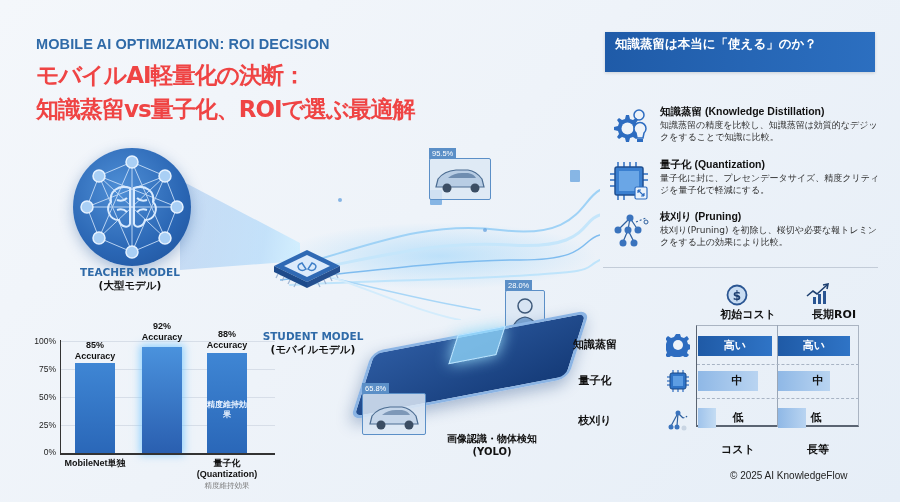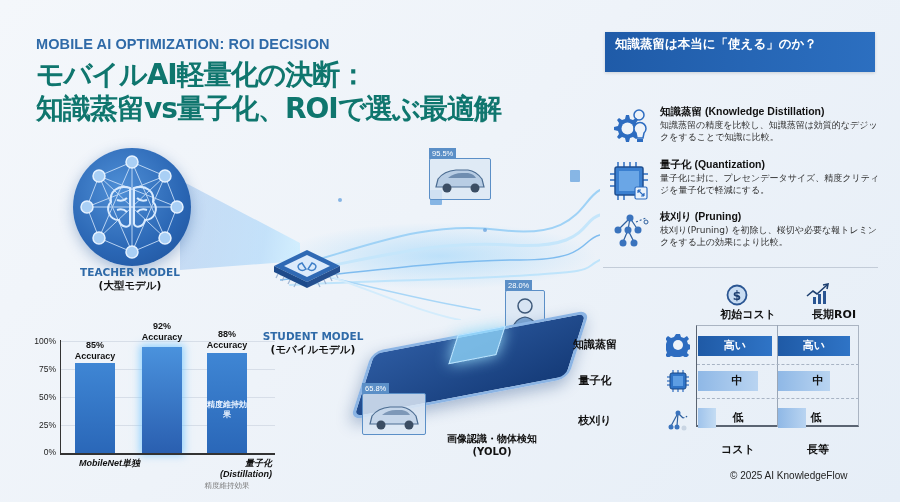--- a/index.html
+++ b/index.html
@@ -7,21 +7,21 @@
   body {
     font-family: "DejaVu Sans", "Liberation Sans", sans-serif;
     background: linear-gradient(135deg, #f4f7fb 0%, #eef3f9 45%, #e6eef7 100%);
     position: relative;
     color: #111;
   }
   .abs { position: absolute; }
 
   
   .subtitle { left: 36px; top: 36px; font-size: 14.5px; font-weight: bold; color: #2f6aa8; letter-spacing: 0.1px; font-family: "Liberation Sans", sans-serif; }
-  .title { left: 36px; top: 58px; font-size: 28px; font-weight: bold; line-height: 34px; color: #0f766e; font-family: "DejaVu Sans", sans-serif; letter-spacing: -1px; }
+  .title { left: 36px; top: 58px; font-size: 23px; font-weight: bold; line-height: 34px; color: #ef4444; font-family: "DejaVu Sans", sans-serif; letter-spacing: -1px; }
 
   
   .teacher-circle {
     left: 73px; top: 148px; width: 118px; height: 118px; border-radius: 50%;
     background: radial-gradient(circle at 40% 35%, #4f8fd6 0%, #2a66b4 60%, #1d4f97 100%);
     box-shadow: 0 4px 14px rgba(30,80,150,0.35);
   }
   .teacher-label { left: 50px; top: 266px; width: 160px; text-align: center; font-size: 10.5px; font-weight: bold; line-height: 13px; }
   .teacher-label .en { color: #2f6aa8; }
   .teacher-label .jp { color: #111; }
@@ -61,21 +61,21 @@
   
   .chart { left: 20px; top: 320px; width: 260px; height: 182px; }
   .ytick { position: absolute; left: 0; width: 36px; text-align: right; font-size: 8.5px; color: #222; font-family: "Liberation Sans", sans-serif; }
   .gridline { position: absolute; left: 40px; width: 215px; height: 1px; background: #d7dee8; }
   .yaxis { position: absolute; left: 40px; top: 20px; width: 1px; height: 113px; background: #333; }
   .xaxis { position: absolute; left: 40px; top: 133px; width: 215px; height: 1.5px; background: #333; }
   .bar { position: absolute; width: 40px; background: linear-gradient(180deg, #3f86d4 0%, #2a67b8 100%); }
   .bar.glow { box-shadow: 0 0 8px 2px rgba(120,200,255,0.8); background: linear-gradient(180deg, #4a92dd 0%, #2a5fb0 100%); }
   .bar-label { position: absolute; width: 70px; text-align: center; font-size: 9px; font-weight: bold; line-height: 11px; color: #111; font-family: "Liberation Sans", sans-serif; }
   .bar-inner { position: absolute; width: 40px; text-align: center; font-size: 8px; color: #e8f2ff; line-height: 10px; font-weight: bold; }
-  .xlabel { position: absolute; width: 90px; text-align: right; font-size: 9px; font-weight: bold; line-height: 11px; color: #111; font-family: "Liberation Sans", sans-serif; font-style: italic; }
+  .xlabel { position: absolute; width: 90px; text-align: center; font-size: 9px; font-weight: bold; line-height: 11px; color: #111; font-family: "Liberation Sans", sans-serif; }
   .xnote { position: absolute; width: 90px; text-align: center; font-size: 7.5px; color: #777; }
 
   
   .panel-header {
     left: 605px; top: 32px; width: 270px; height: 40px;
     background: linear-gradient(90deg, #1f5ba8 0%, #2c6fc0 100%);
     color: #fff; font-weight: bold; font-size: 12.5px; line-height: 16px; padding: 4px 10px;
     box-shadow: 0 1px 3px rgba(0,0,0,0.15);
   }
   .method { left: 608px; width: 280px; height: 50px; }
@@ -255,21 +255,21 @@
   </div>
 
   <div class="yaxis"></div>
   <div class="xaxis"></div>
 
   <div class="xlabel" style="left:30px; top:138px;">
     <div>MobileNet単独</div>
   </div>
   <div class="xlabel" style="left:162px; top:138px;">
     <div>量子化</div>
-    <div>(Distillation)</div>
+    <div>(Quantization)</div>
   </div>
   <div class="xnote" style="left:162px; top:161px;">精度維持効果</div>
 </div>
 
 <div class="abs panel-header">
   <div>知識蒸留は本当に「使える」のか？</div>
 </div>
 
 <div class="abs method" style="top:105px;">
   <div class="icon">

